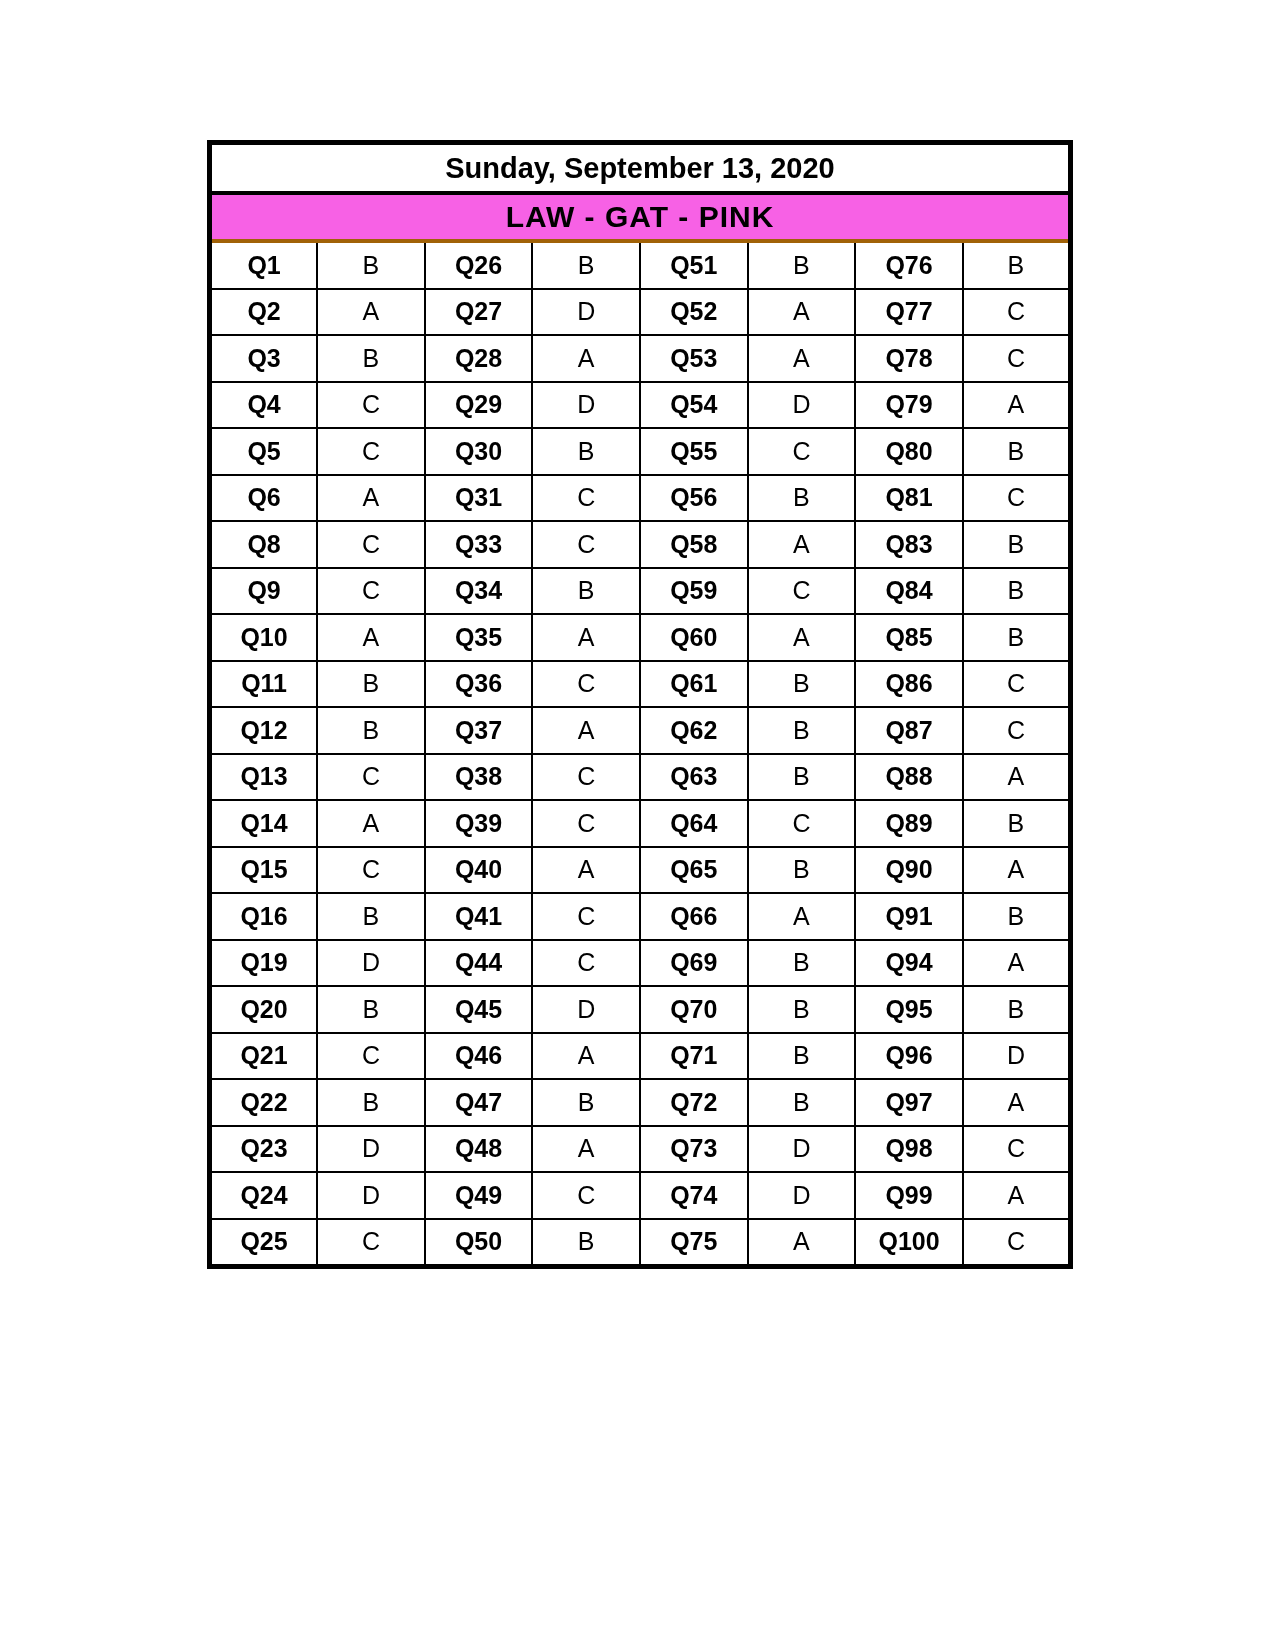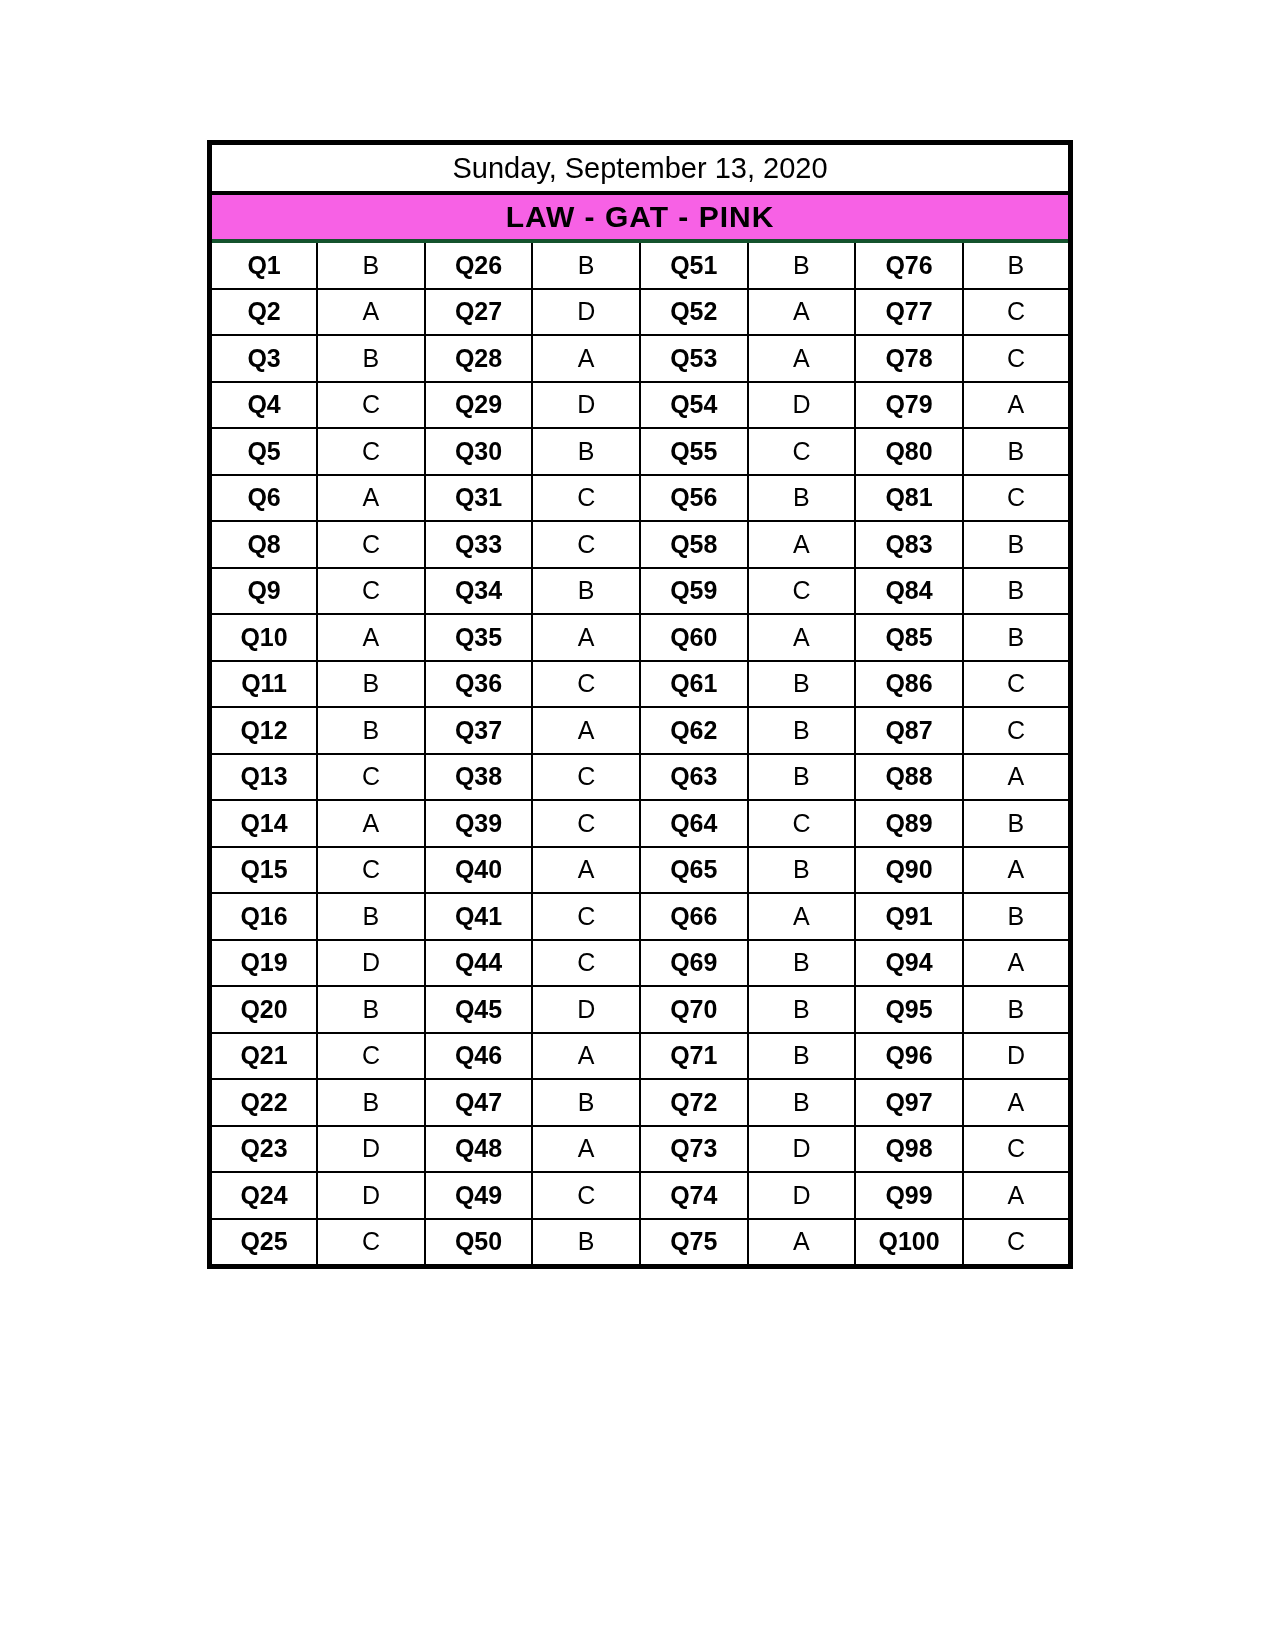--- a/index.html
+++ b/index.html
@@ -22,34 +22,34 @@
     width: 866px;
     border-collapse: collapse;
     table-layout: fixed;
     border: 5px solid #000000;
   }
   .title-cell {
     height: 44px;
     text-align: center;
     vertical-align: middle;
     font-size: 29px;
-    font-weight: normal;
+    font-weight: bold;
     color: #000000;
     border-bottom: 4px solid #000000;
     background: #ffffff;
   }
   .banner-cell {
     height: 42px;
     text-align: center;
     vertical-align: middle;
     font-size: 30px;
     font-weight: bold;
     color: #000000;
     letter-spacing: 1px;
-    border-bottom: 4px solid #14532d;
+    border-bottom: 4px solid #a16207;
   }
   td.qcell, td.acell {
     height: 42.5px;
     text-align: center;
     vertical-align: middle;
     border: 2px solid #000000;
     color: #000000;
     background: #ffffff;
   }
   td.qcell {

